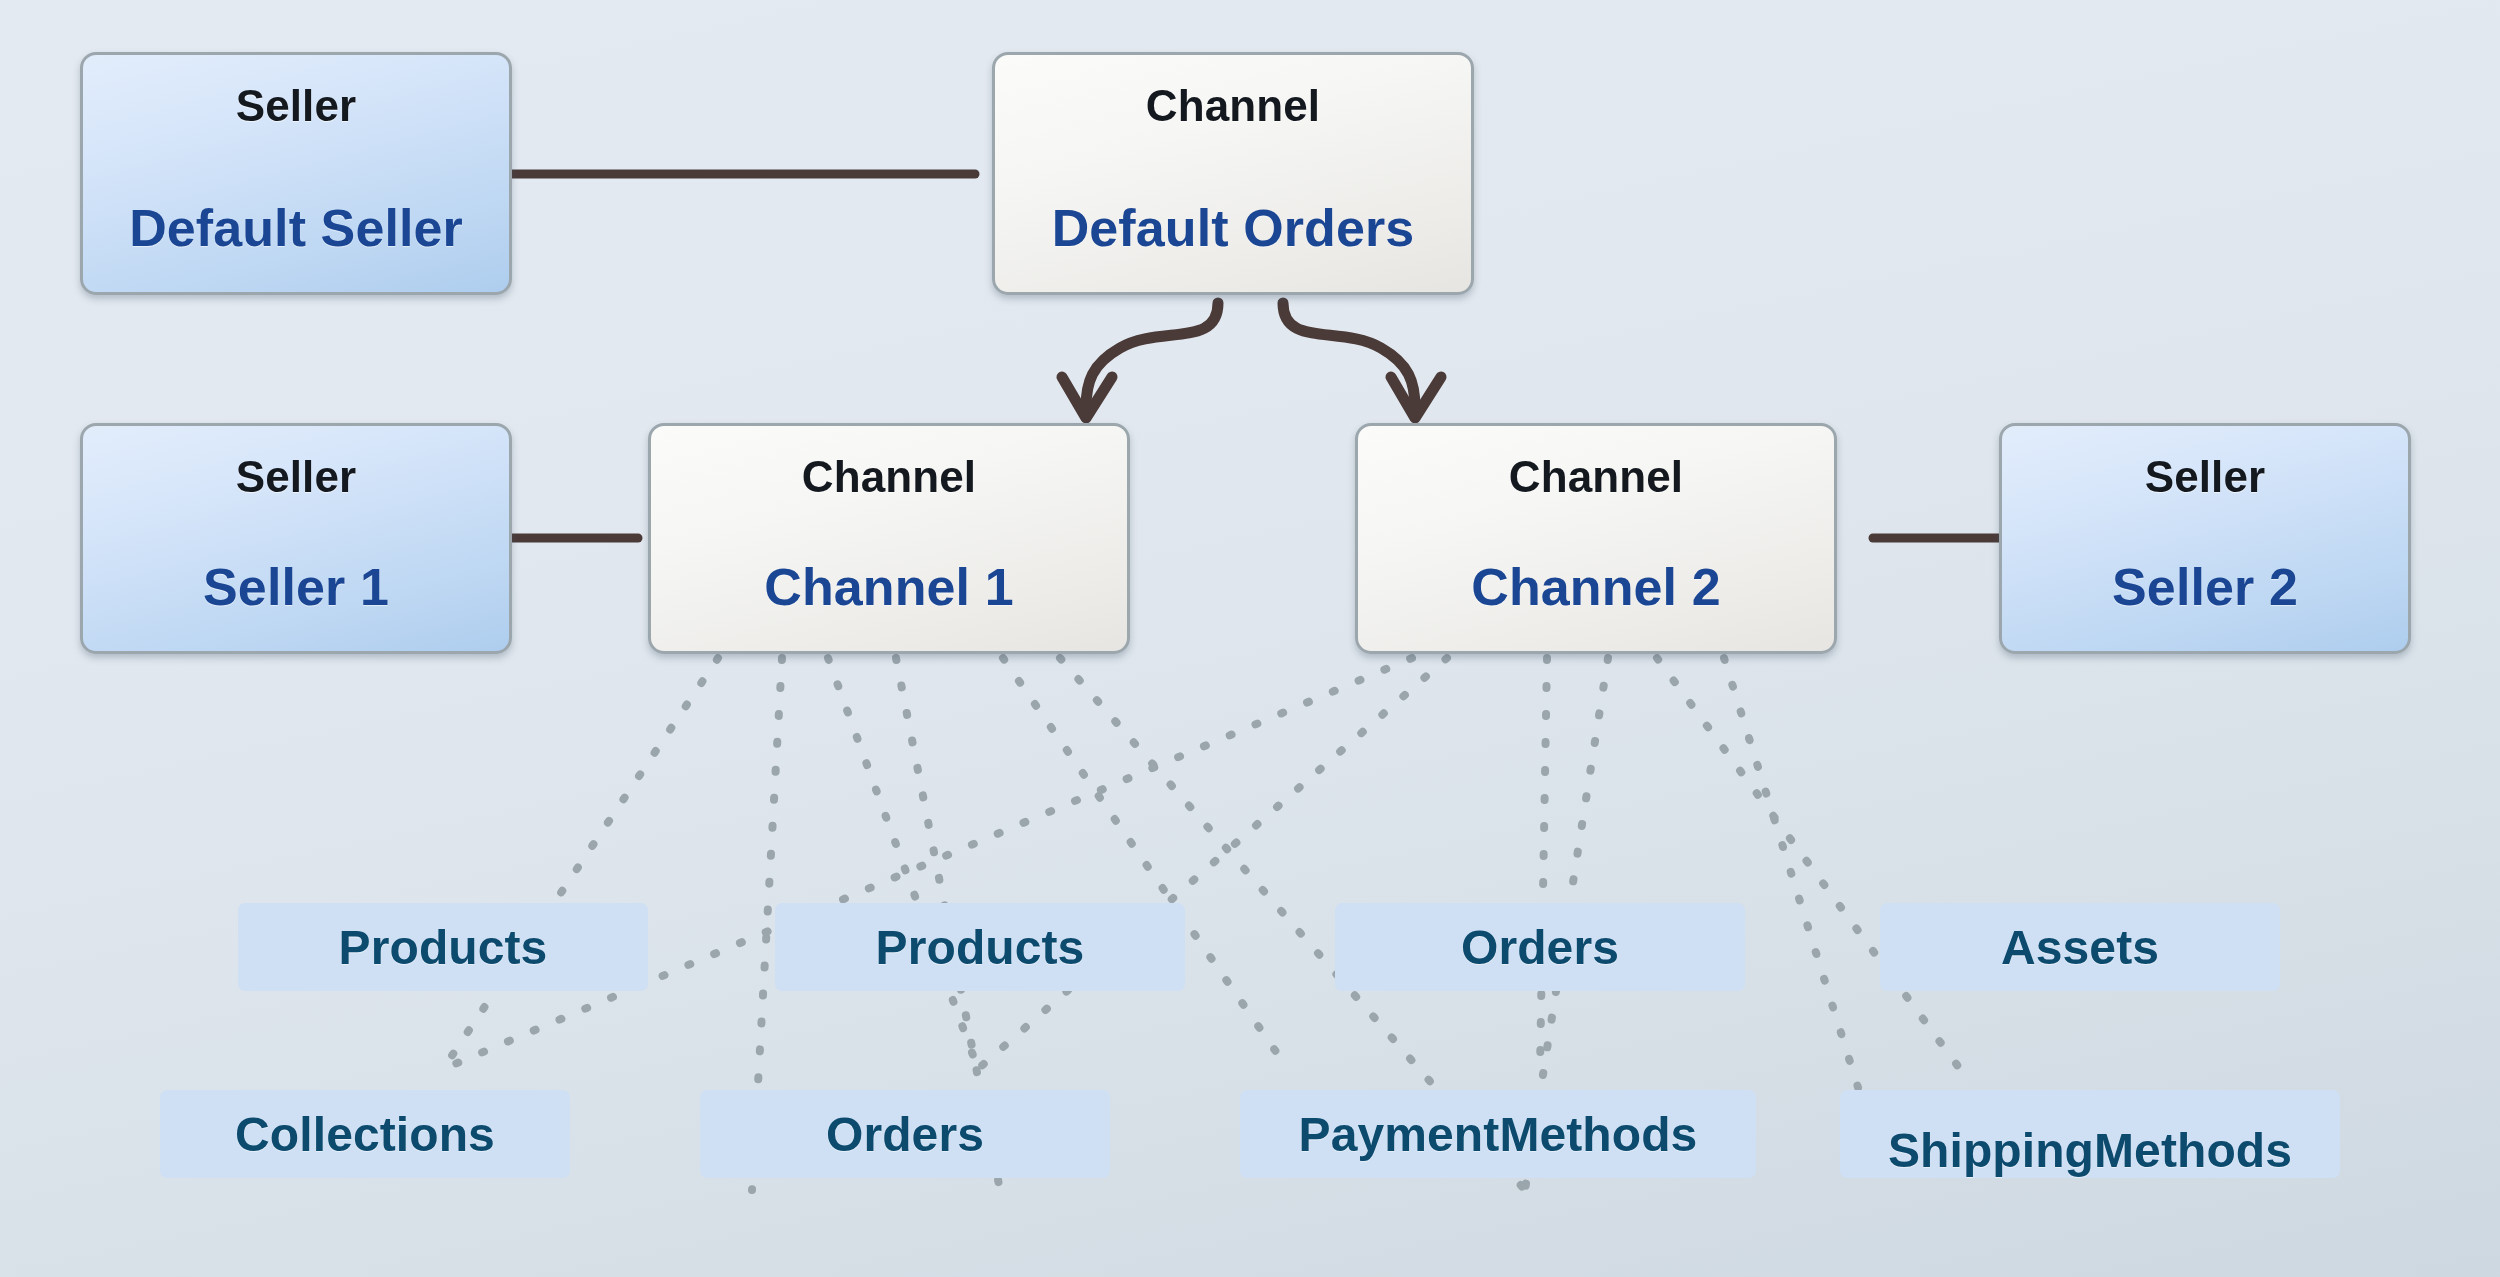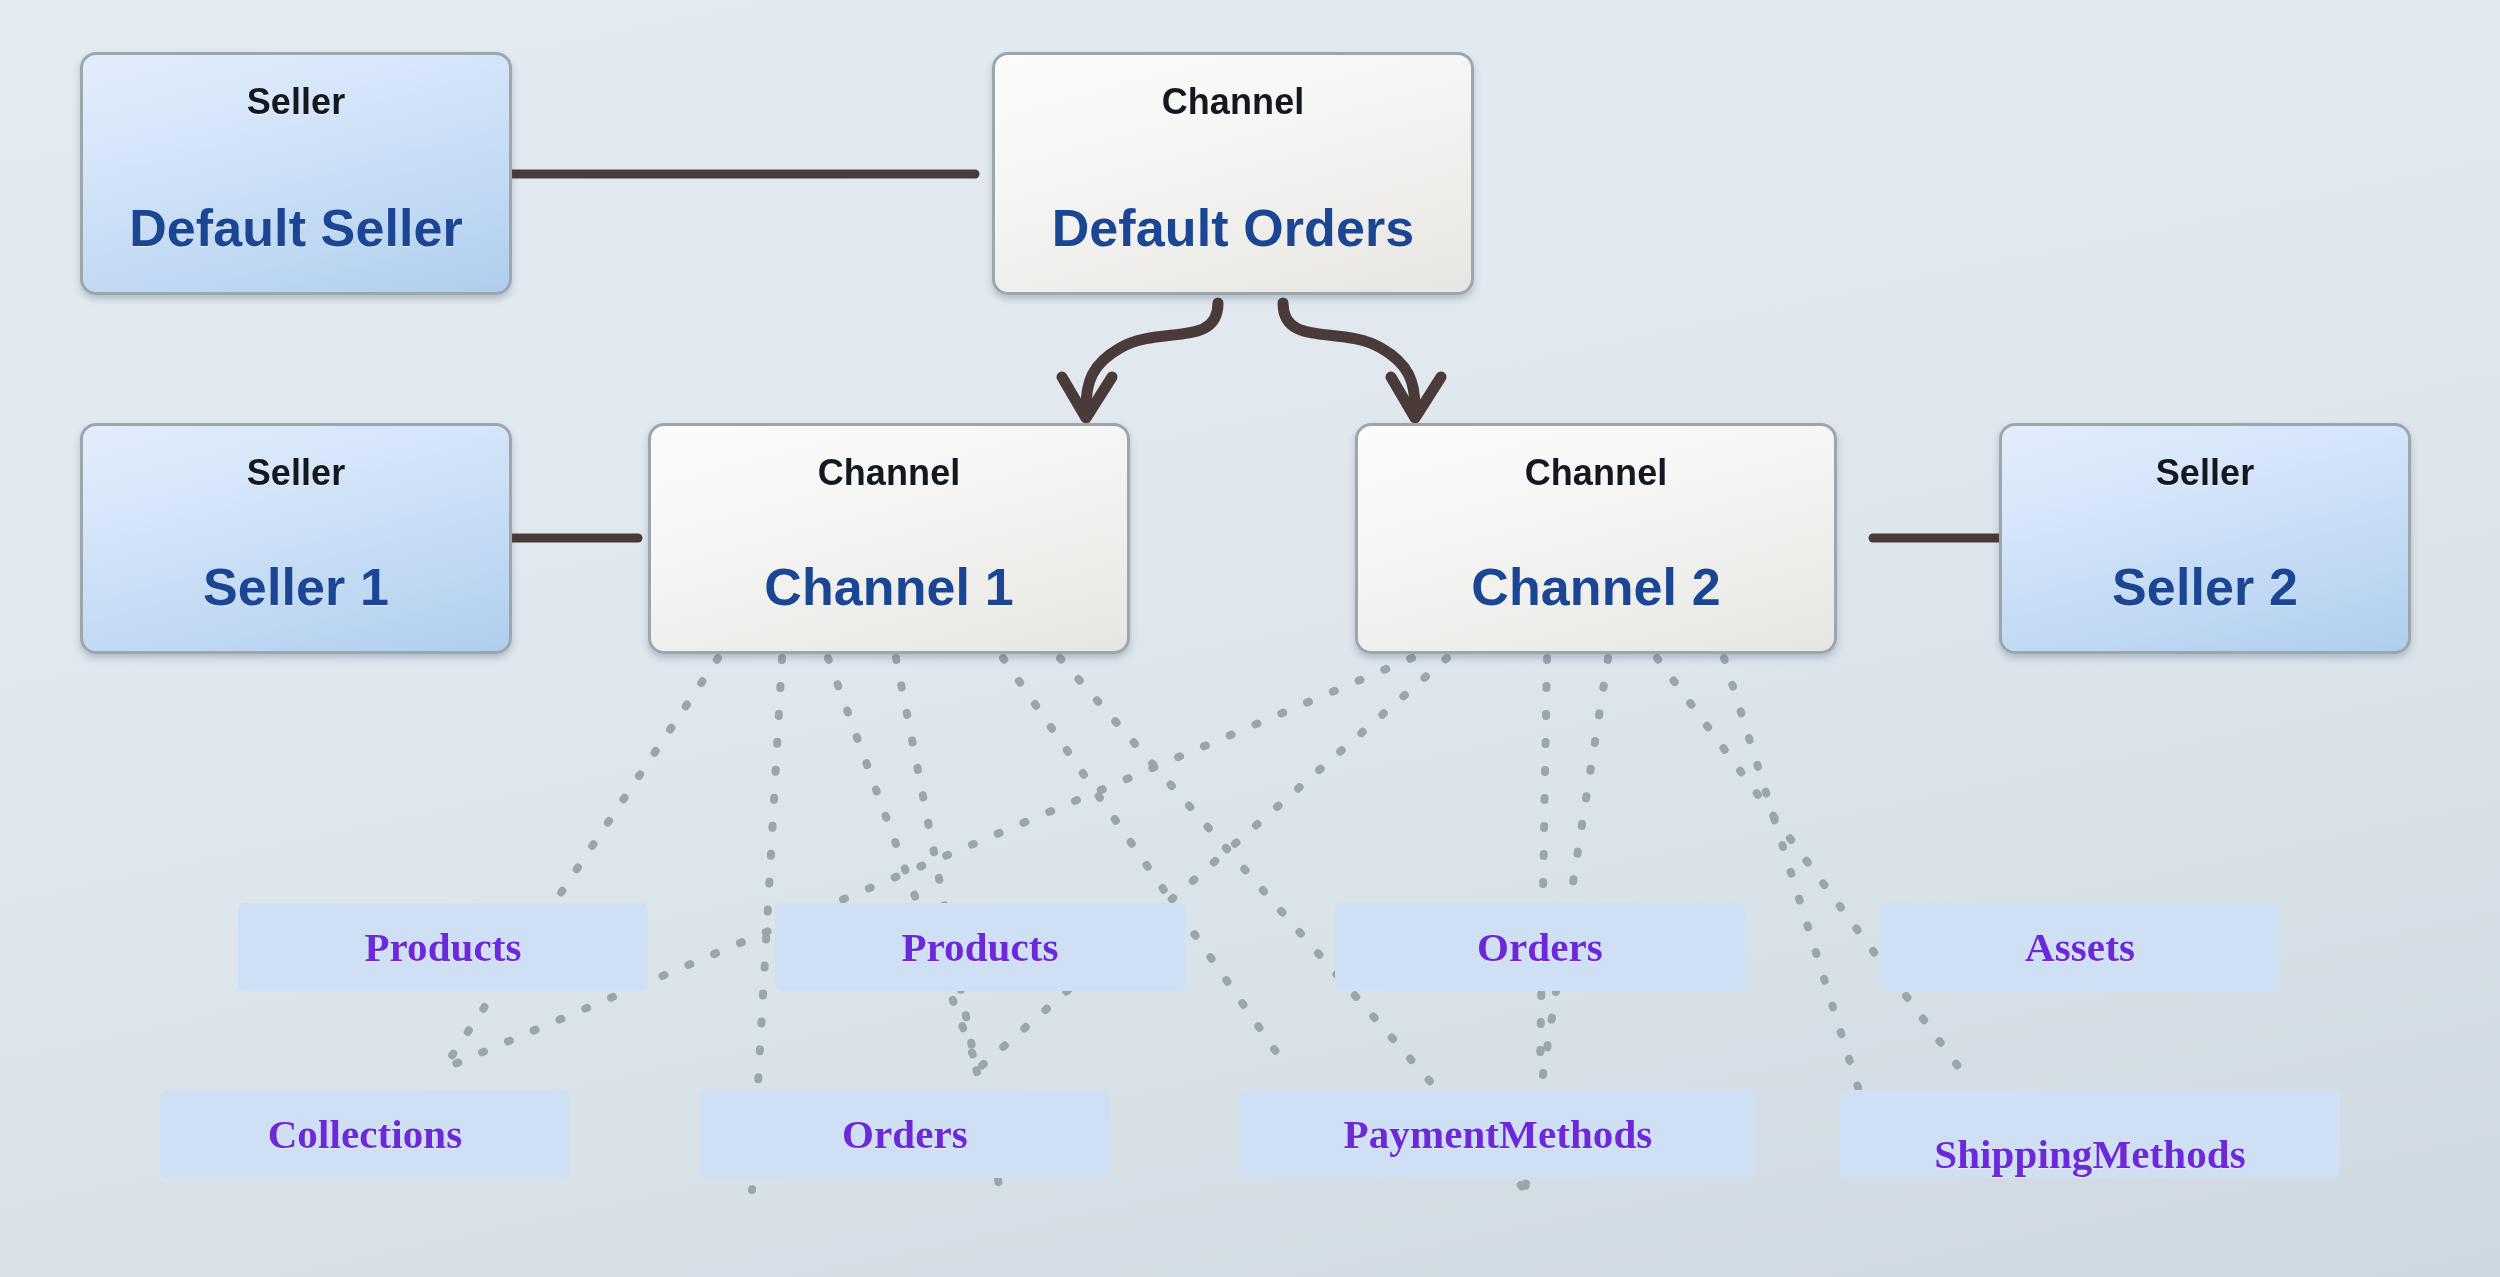--- a/index.html
+++ b/index.html
@@ -48,21 +48,21 @@
 
   .card.seller {
     background: linear-gradient(165deg, #e2edfb 0%, #d7e6fa 28%, #bcd6f2 78%, #aecdee 100%);
   }
 
   .card.channel {
     background: linear-gradient(165deg, #fbfbfa 0%, #f6f6f4 35%, #ecebe8 80%, #e6e5e1 100%);
   }
 
   .card-type {
-    font-size: 36px;
+    font-size: 44px;
     font-weight: bold;
     color: #14181f;
     letter-spacing: 0.1px;
     text-shadow: 0 1px 1px rgba(255,255,255,0.65);
     white-space: nowrap;
   }
 
   .card-name {
     font-size: 52px;
     font-weight: bold;
@@ -78,27 +78,26 @@
     z-index: 2;
     background: #cfe0f4;
     border-radius: 7px;
     display: flex;
     align-items: center;
     justify-content: center;
     height: 88px;
   }
 
   .chip-label {
-    font-size: 41px;
+    font-size: 48px;
     font-weight: bold;
-    color: #6d28d9;
+    color: #0c4a6e;
     letter-spacing: 0.1px;
     text-shadow: 0 1px 1px rgba(255,255,255,0.5);
     white-space: nowrap;
-    font-family: Liberation Serif, serif;
   }
 </style>
 </head>
 <body>
 
 <div id="canvas">
 
   <svg id="edges" viewBox="0 0 2500 1277">
 
     <line x1="512" y1="174" x2="975" y2="174" stroke="#4a3a38" stroke-width="9" stroke-linecap="round"></line>

